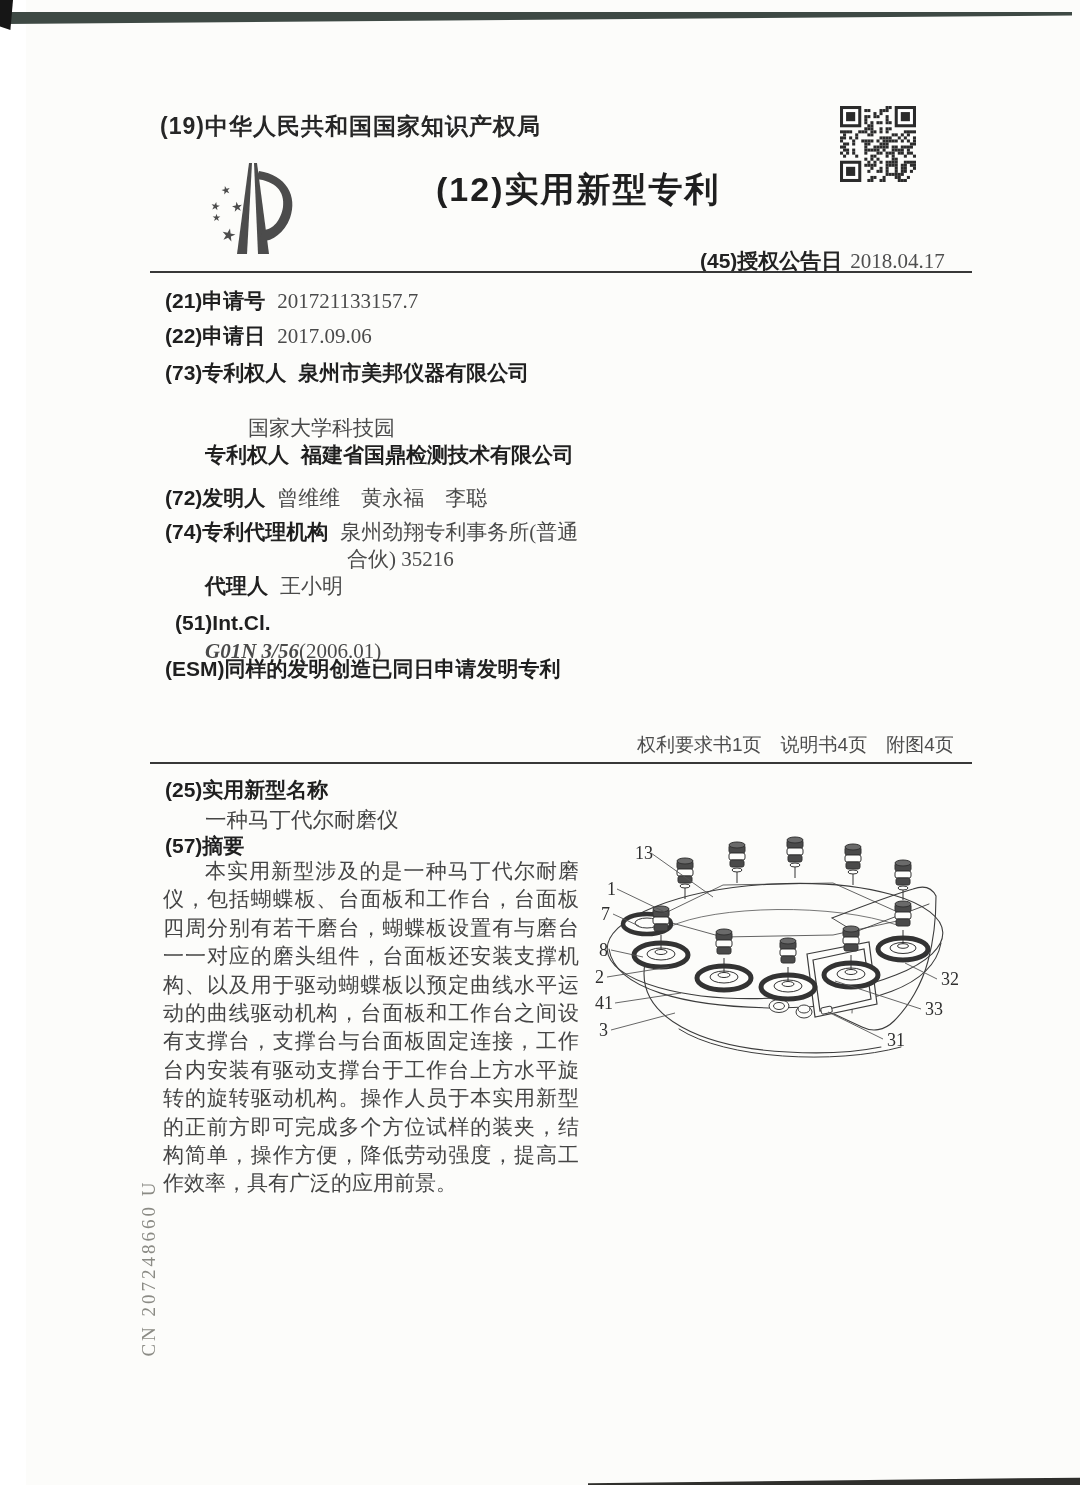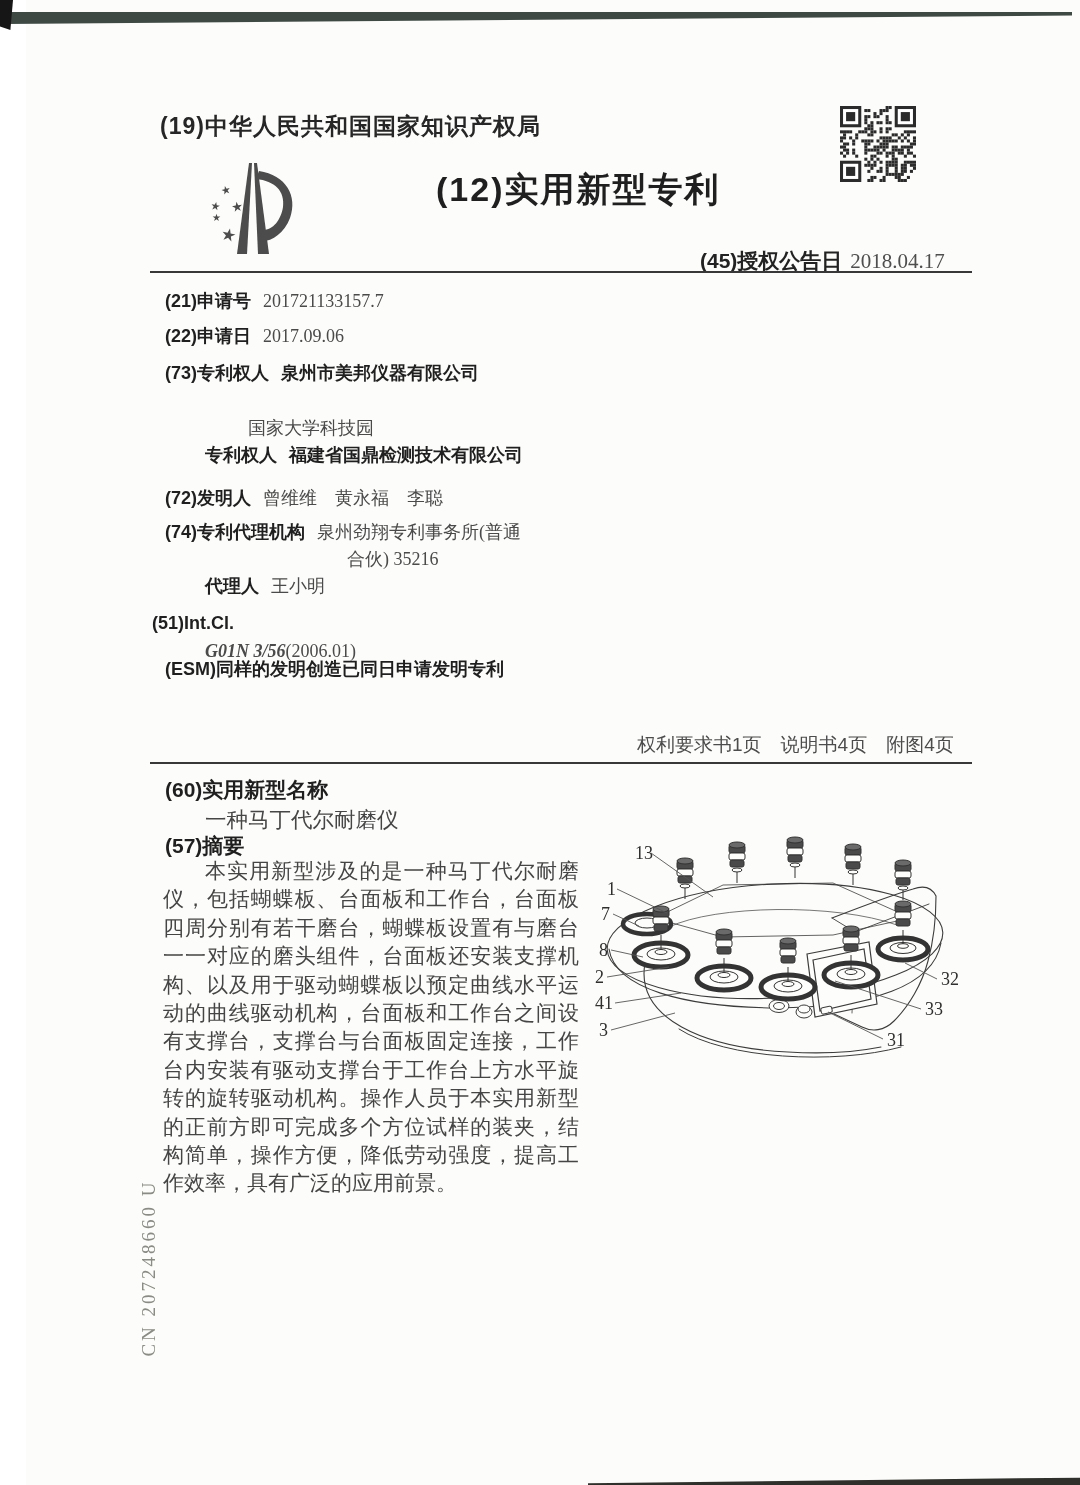--- a/index.html
+++ b/index.html
@@ -23,21 +23,21 @@
 
   
   .office-line{left:160px;top:111px;font-size:23px;font-weight:600;letter-spacing:1px;color:#262626;}
   .doc-type{left:436px;top:167px;font-size:34px;font-weight:700;letter-spacing:2px;color:#1f1f1f;}
   .pub-row{font-size:21px;}
   .pub-row .lbl{font-weight:700;color:#222;}
   .pub-row .val{font-family:"Liberation Serif",serif;color:#4e4e4e;margin-left:8px;}
   .rule{background:#383838;height:2px;}
 
   
-  .bib-row{font-size:18px;line-height:26px;}
+  .bib-row{font-size:21px;line-height:26px;}
   .bib-row .lbl{font-weight:700;color:#1f1f1f;}
   .bib-row .val{font-family:"Liberation Serif",serif;color:#4a4a4a;margin-left:12px;}
   .bib-row .val-only{font-family:"Liberation Serif",serif;color:#4a4a4a;}
   .italic{font-style:italic;font-weight:700;}
 
   .pages-info{left:637px;top:732px;font-size:19px;color:#4c4c4c;}
 
   .sec-label{font-size:21px;font-weight:700;color:#1f1f1f;}
   .utility-title{left:205px;top:805px;font-size:21.5px;color:#464646;}
   .abstract{left:163px;top:857px;width:416px;font-size:21px;line-height:28.4px;
@@ -314,34 +314,34 @@
   </div>
   <div class="abs bib-row" style="left:165px;top:519px;">
     <span class="lbl">(74)专利代理机构</span><span class="val">泉州劲翔专利事务所(普通</span>
   </div>
   <div class="abs bib-row" style="left:347px;top:546px;">
     <span class="val-only">合伙) 35216</span>
   </div>
   <div class="abs bib-row" style="left:205px;top:573px;">
     <span class="lbl">代理人</span><span class="val">王小明</span>
   </div>
-  <div class="abs bib-row" style="left:152px;top:610px;">
+  <div class="abs bib-row" style="left:175px;top:610px;">
     <span class="lbl">(51)Int.Cl.</span>
   </div>
   <div class="abs bib-row" style="left:205px;top:638px;">
     <span class="val-only italic">G01N 3/56</span><span class="val-only">(2006.01)</span>
   </div>
   <div class="abs bib-row" style="left:165px;top:656px;">
     <span class="lbl">(ESM)同样的发明创造已同日申请发明专利</span>
   </div>
 
   <div class="abs pages-info">权利要求书1页　说明书4页　附图4页</div>
   <div class="abs rule" style="left:150px;top:762px;width:822px;"></div>
 
-  <div class="abs sec-label" style="left:165px;top:776px;">(60)实用新型名称</div>
+  <div class="abs sec-label" style="left:165px;top:776px;">(25)实用新型名称</div>
   <div class="abs utility-title">一种马丁代尔耐磨仪</div>
   <div class="abs sec-label" style="left:165px;top:832px;">(57)摘要</div>
   <p class="abs abstract" style="margin:0;">本实用新型涉及的是一种马丁代尔耐磨仪，包括蝴蝶板、台面板和工作台，台面板四周分别有若干磨台，蝴蝶板设置有与磨台一一对应的磨头组件，台面板还安装支撑机构、以及用于驱动蝴蝶板以预定曲线水平运动的曲线驱动机构，台面板和工作台之间设有支撑台，支撑台与台面板固定连接，工作台内安装有驱动支撑台于工作台上方水平旋转的旋转驱动机构。操作人员于本实用新型的正前方即可完成多个方位试样的装夹，结构简单，操作方便，降低劳动强度，提高工作效率，具有广泛的应用前景。</p>
 
   <svg class="abs" style="left:583px;top:823px;" width="405" height="252" viewBox="0 0 405 252">
     <g stroke="#3c3c3c" fill="none" stroke-width="1.1" stroke-linecap="round">
 
       <ellipse cx="192" cy="118" rx="168" ry="57" transform="rotate(-3 192 118)"></ellipse>
       <path d="M26,126 C32,166 102,184 192,185 C290,184 350,163 358,120"></path>
 

